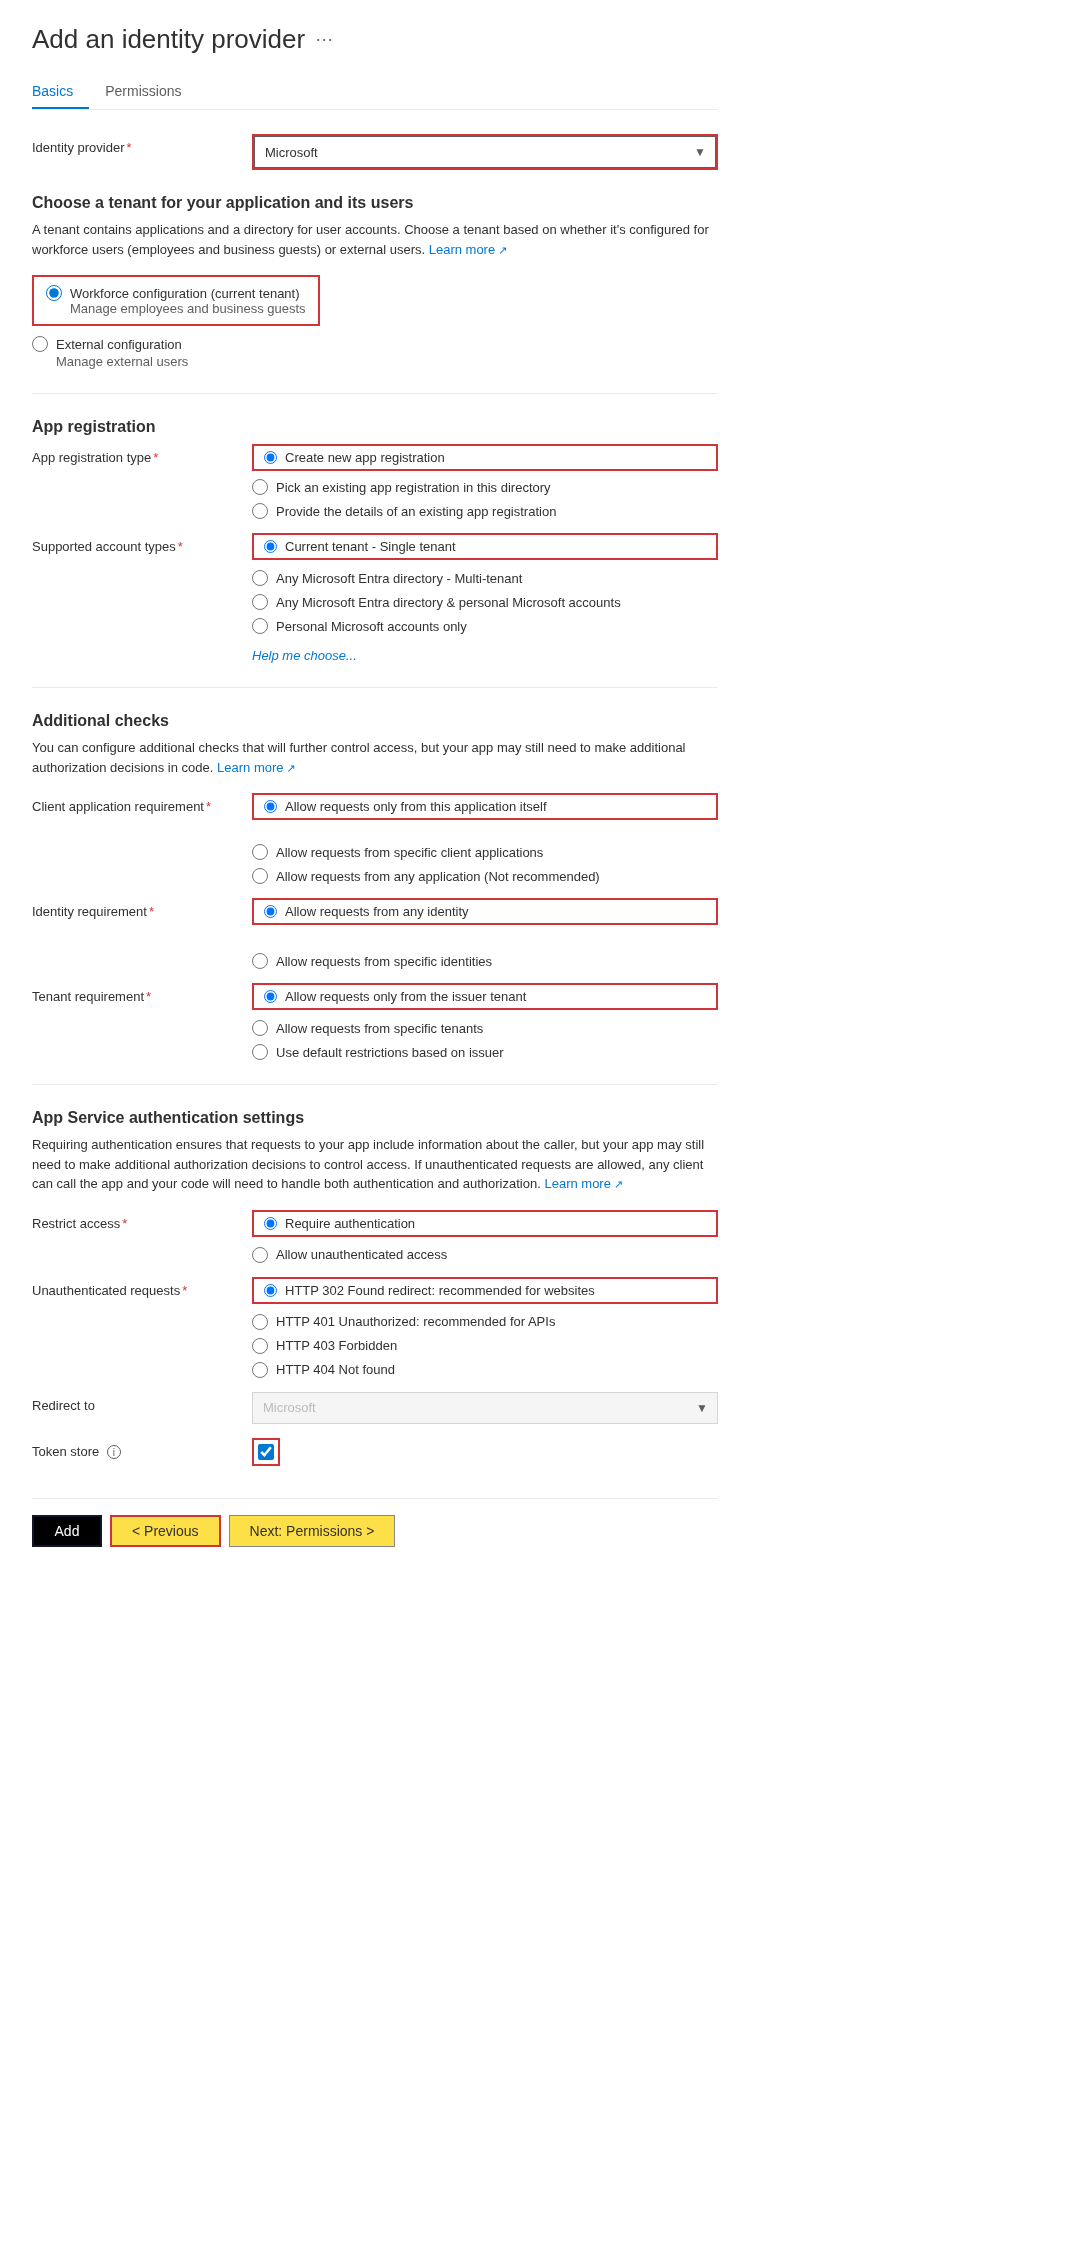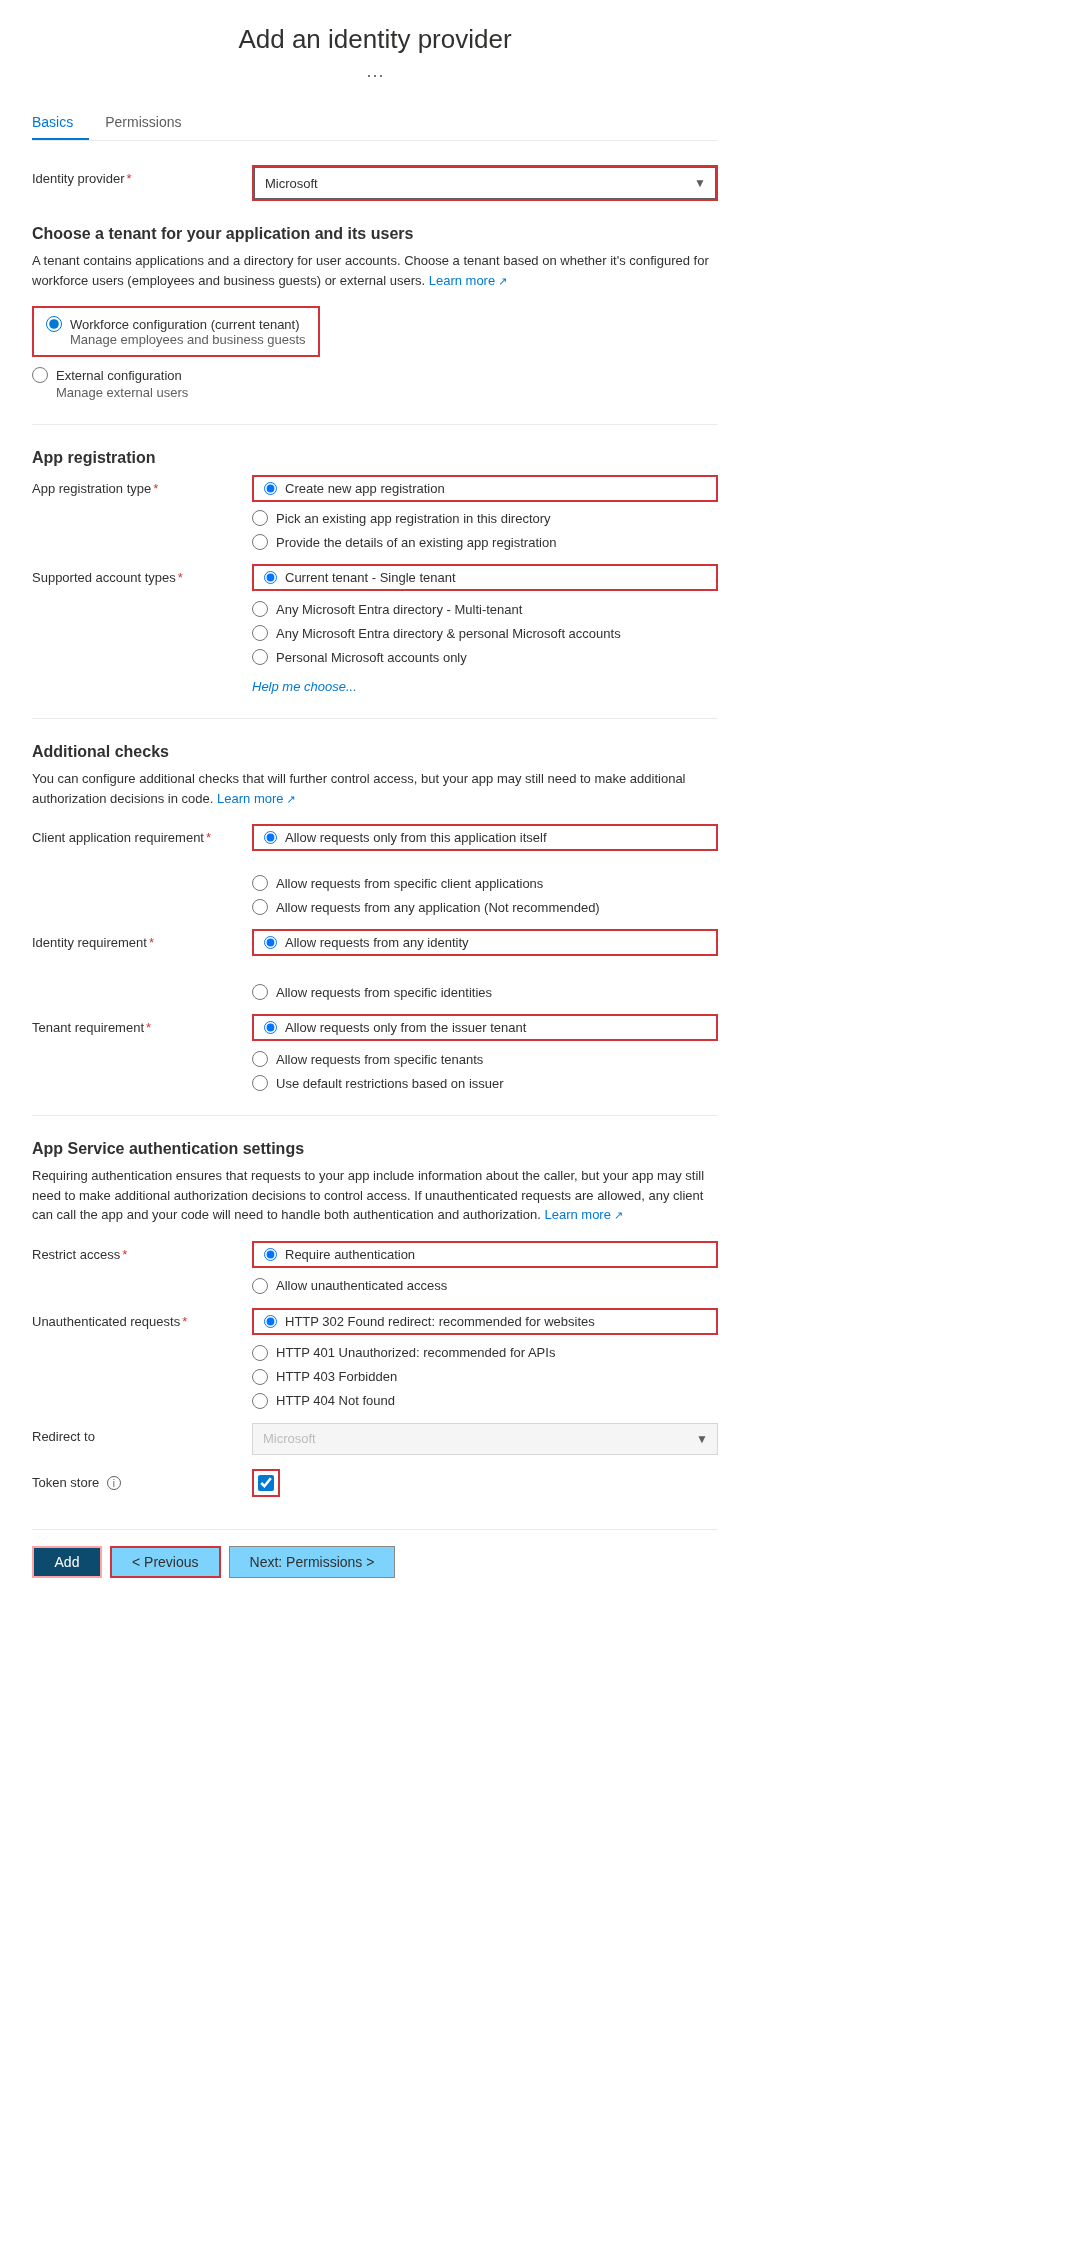--- a/index.html
+++ b/index.html
@@ -12,21 +12,20 @@
       padding: 24px 32px 40px 32px;
     }
     h1 {
       font-size: 26px;
       font-weight: 300;
       color: #323130;
       margin-bottom: 20px;
       display: flex;
       align-items: center;
       gap: 10px;
-      flex-direction: column;
     }
     h1 .ellipsis {
       font-size: 18px;
       color: #605e5c;
       cursor: pointer;
     }
     .tabs {
       display: flex;
       border-bottom: 1px solid #edebe9;
       margin-bottom: 24px;
@@ -188,32 +187,32 @@
       color: #fff;
       border: 1px solid #0078d4;
       padding: 6px 20px;
       font-size: 14px;
       cursor: pointer;
       min-width: 70px;
       height: 32px;
       font-family: inherit;
     }
     .btn-secondary {
-      background: #7dd3fc;
+      background: #fde047;
       color: #323130;
       border: 1px solid #8a8886;
       padding: 6px 20px;
       font-size: 14px;
       cursor: pointer;
       height: 32px;
       font-family: inherit;
     }
     .btn-add {
-      border: 2px solid #fca5a5;
-      background: #0c4a6e;
+      border: 2px solid #0f172a;
+      background: #000000;
     }
     .btn-prev {
       border: 2px solid #d13438;
     }
     .identity-select-wrapper {
       border: 2px solid #d13438;
     }
     .input-outlined {
       border: 2px solid #d13438 !important;
     }

